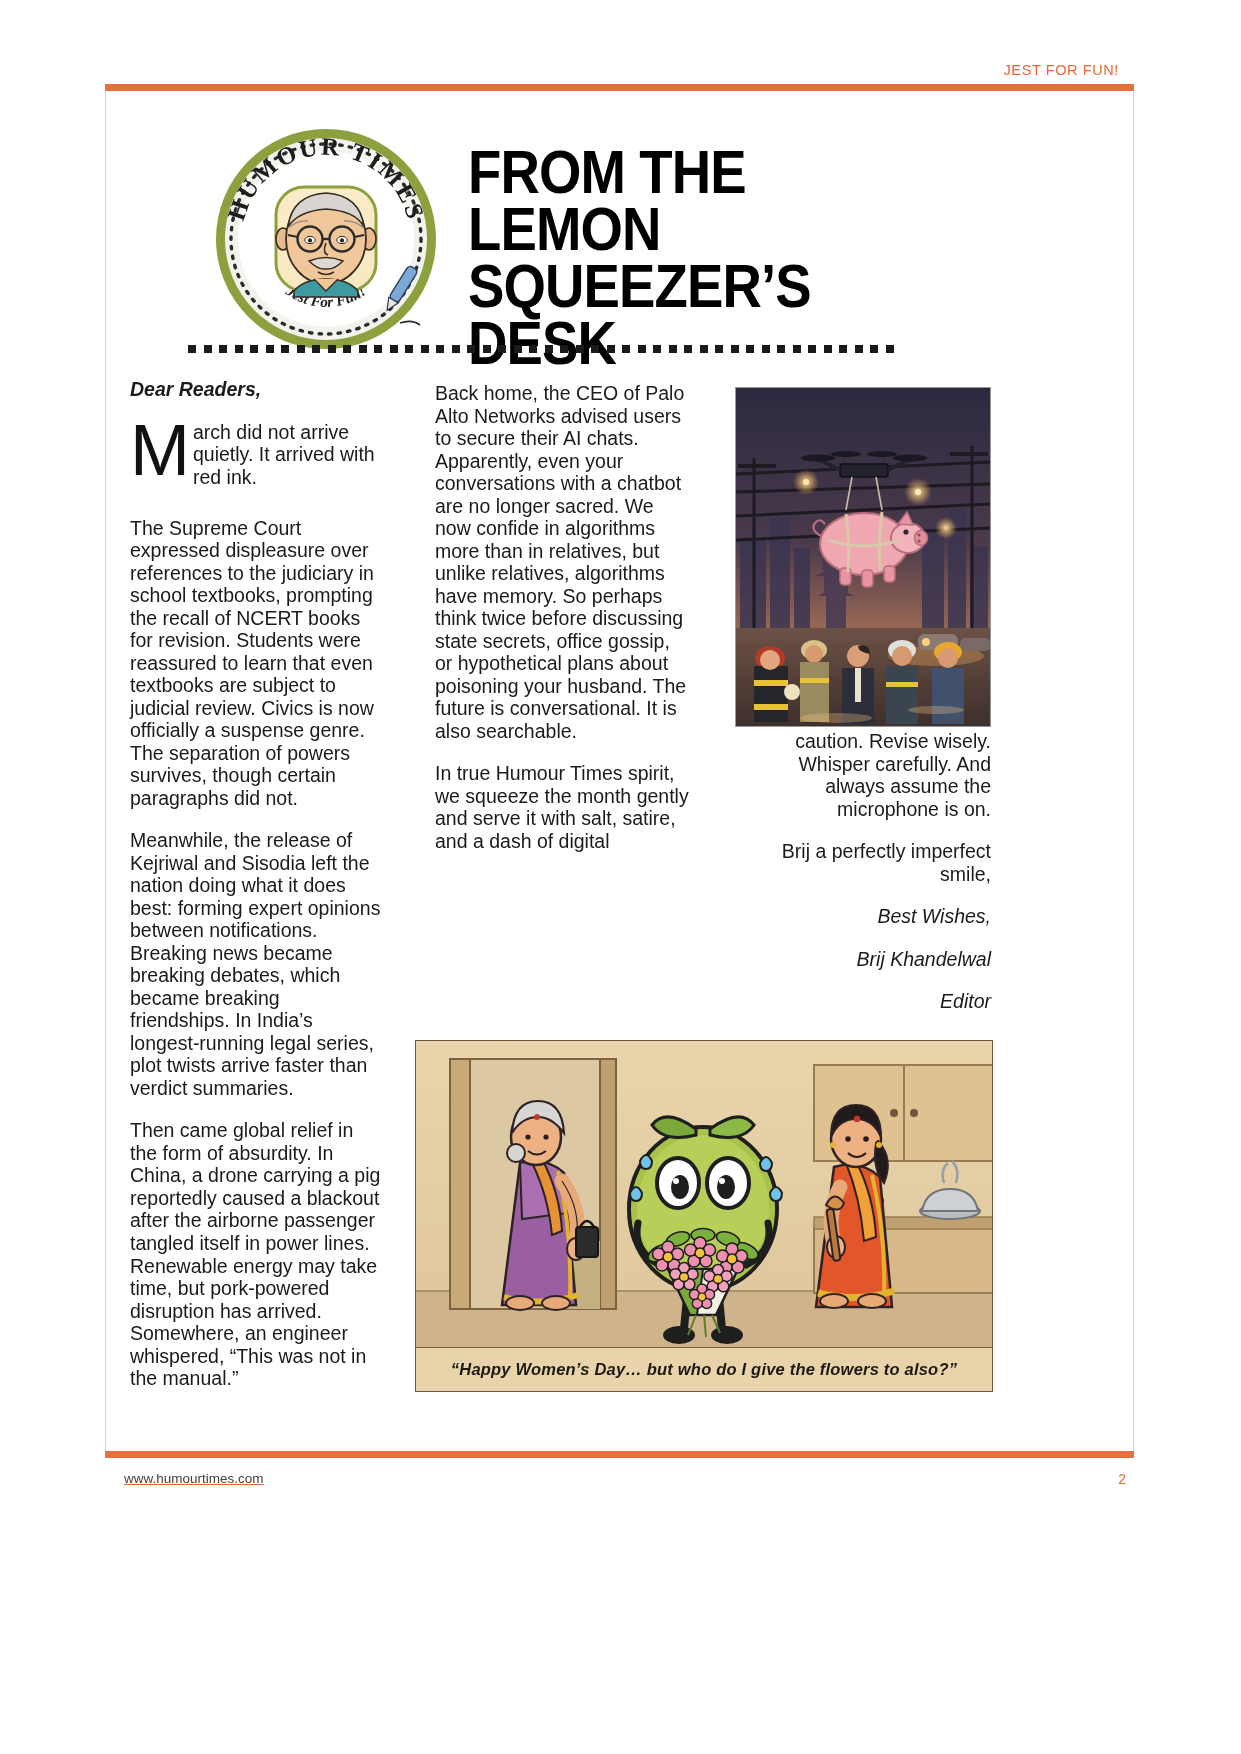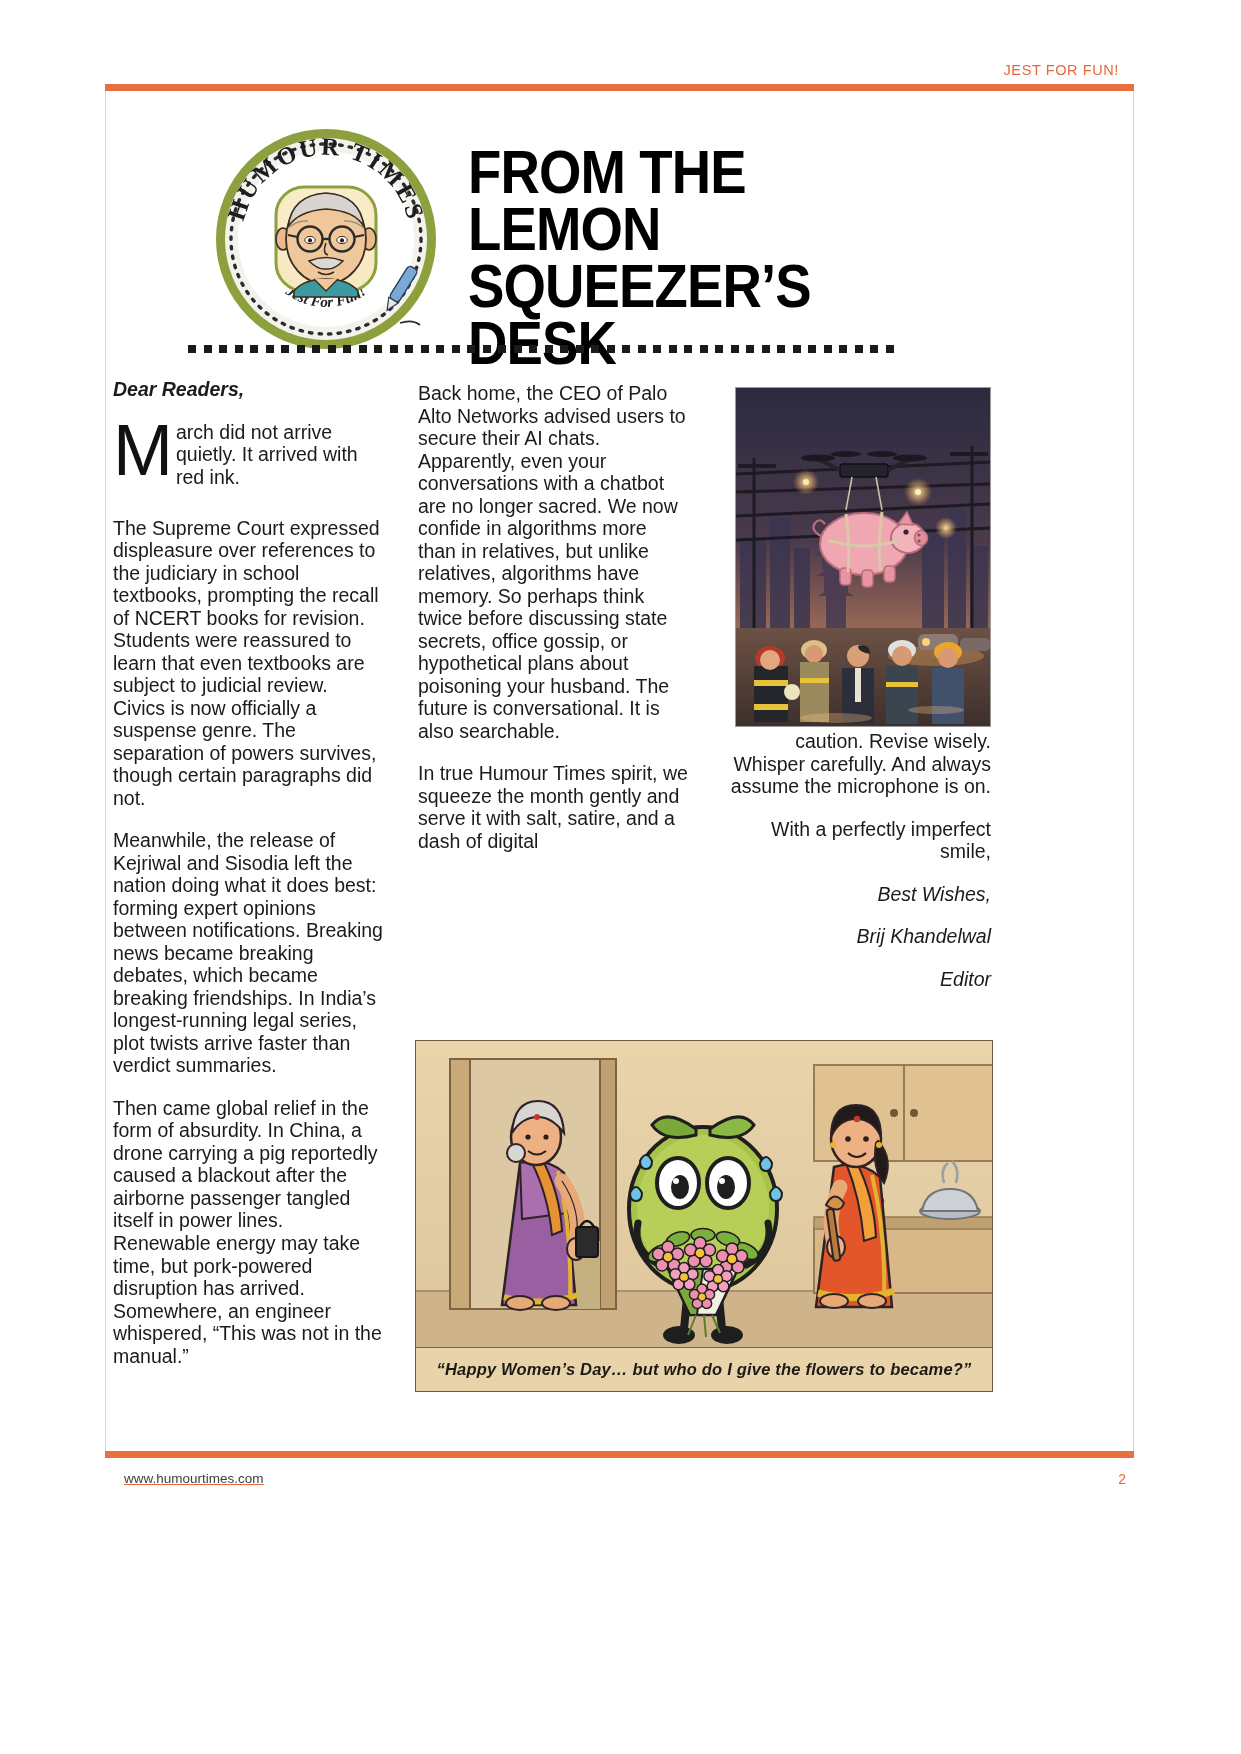--- a/index.html
+++ b/index.html
@@ -115,21 +115,21 @@
   }
 
   
   .col {
     position: absolute;
     font-size: 19.5px;
     line-height: 1.155;
     color: #1b1b1b;
     text-align: left;
   }
-  .col p { margin: 0 0 20px 0; }
+  .col p { margin: 0 0 20px 17px; }
 
   #col1 { left: 113px; top: 378px; width: 270px; }
   #col2 { left: 418px; top: 382px; width: 272px; }
   #col3 { left: 723px; top: 730px; width: 268px; text-align: right; }
 
   .salutation {
     font-weight: bold;
     font-style: italic;
     font-size: 19.5px;
     margin: 0 0 26px 0;
@@ -283,21 +283,21 @@
     <p>Then came global relief in the form of absurdity. In China, a drone carrying a pig reportedly caused a blackout after the airborne passenger tangled itself in power lines. Renewable energy may take time, but pork-powered disruption has arrived. Somewhere, an engineer whispered, “This was not in the manual.”</p>
   </div>
 
   <div class="col" id="col2">
     <p>Back home, the CEO of Palo Alto Networks advised users to secure their AI chats. Apparently, even your conversations with a chatbot are no longer sacred. We now confide in algorithms more than in relatives, but unlike relatives, algorithms have memory. So perhaps think twice before discussing state secrets, office gossip, or hypothetical plans about poisoning your husband. The future is conversational. It is also searchable.</p>
     <p>In true Humour Times spirit, we squeeze the month gently and serve it with salt, satire, and a dash of digital</p>
   </div>
 
   <div class="col" id="col3">
     <p>caution. Revise wisely. Whisper carefully. And always assume the microphone is on.</p>
-    <p>With a perfectly imperfect smile,</p>
+    <p>Brij a perfectly imperfect smile,</p>
     <p class="sig">Best Wishes,</p>
     <p class="sig">Brij Khandelwal</p>
     <p class="sig">Editor</p>
   </div>
 
   <div class="img-drone">
     <svg width="256" height="340" viewBox="0 0 256 340" aria-hidden="true">
       <defs>
         <linearGradient id="sky" x1="0" y1="0" x2="0" y2="1">
           <stop offset="0%" stop-color="#2c2a40"></stop>
@@ -643,20 +643,20 @@
         <path d="M 432 112 q 9 8 18 0" fill="none" stroke="#2a1d1a" stroke-width="2"></path>
         <circle cx="441" cy="78" r="3.2" fill="#c0392b"></circle>
 
         <circle cx="417" cy="104" r="3" fill="#e1b32e"></circle>
         <circle cx="463" cy="104" r="3" fill="#e1b32e"></circle>
 
         <ellipse cx="418" cy="260" rx="14" ry="7" fill="#e8a978" stroke="#2e2226" stroke-width="2"></ellipse>
         <ellipse cx="456" cy="260" rx="14" ry="7" fill="#e8a978" stroke="#2e2226" stroke-width="2"></ellipse>
       </g>
     </svg>
-    <div class="cartoon-caption">“Happy Women’s Day… but who do I give the flowers to became?”</div>
+    <div class="cartoon-caption">“Happy Women’s Day… but who do I give the flowers to also?”</div>
   </div>
 
   <div class="rule-bottom"></div>
   <a class="footer-url" href="#">www.humourtimes.com</a>
   <div class="footer-page">2</div>
 
 </div>
 
 </body></html>

